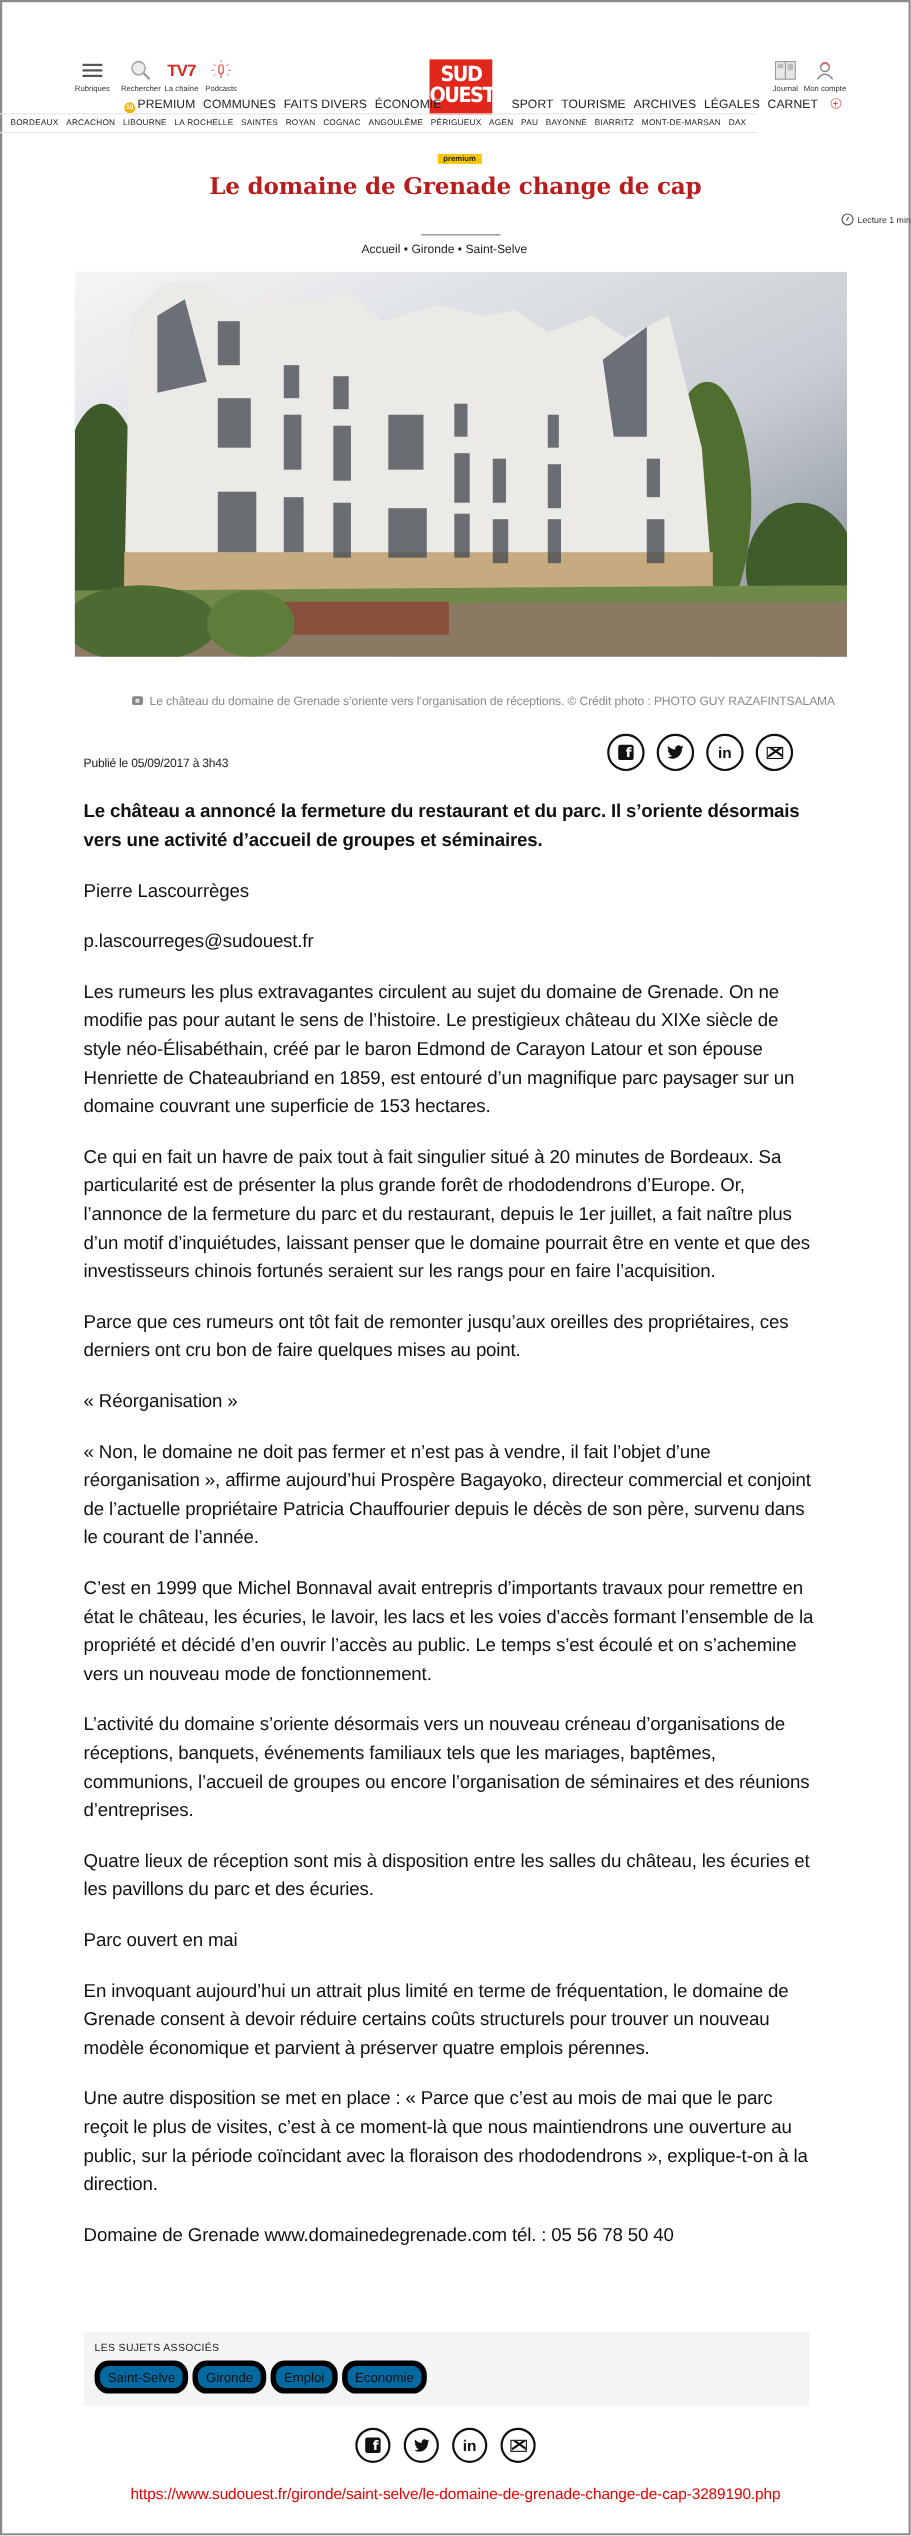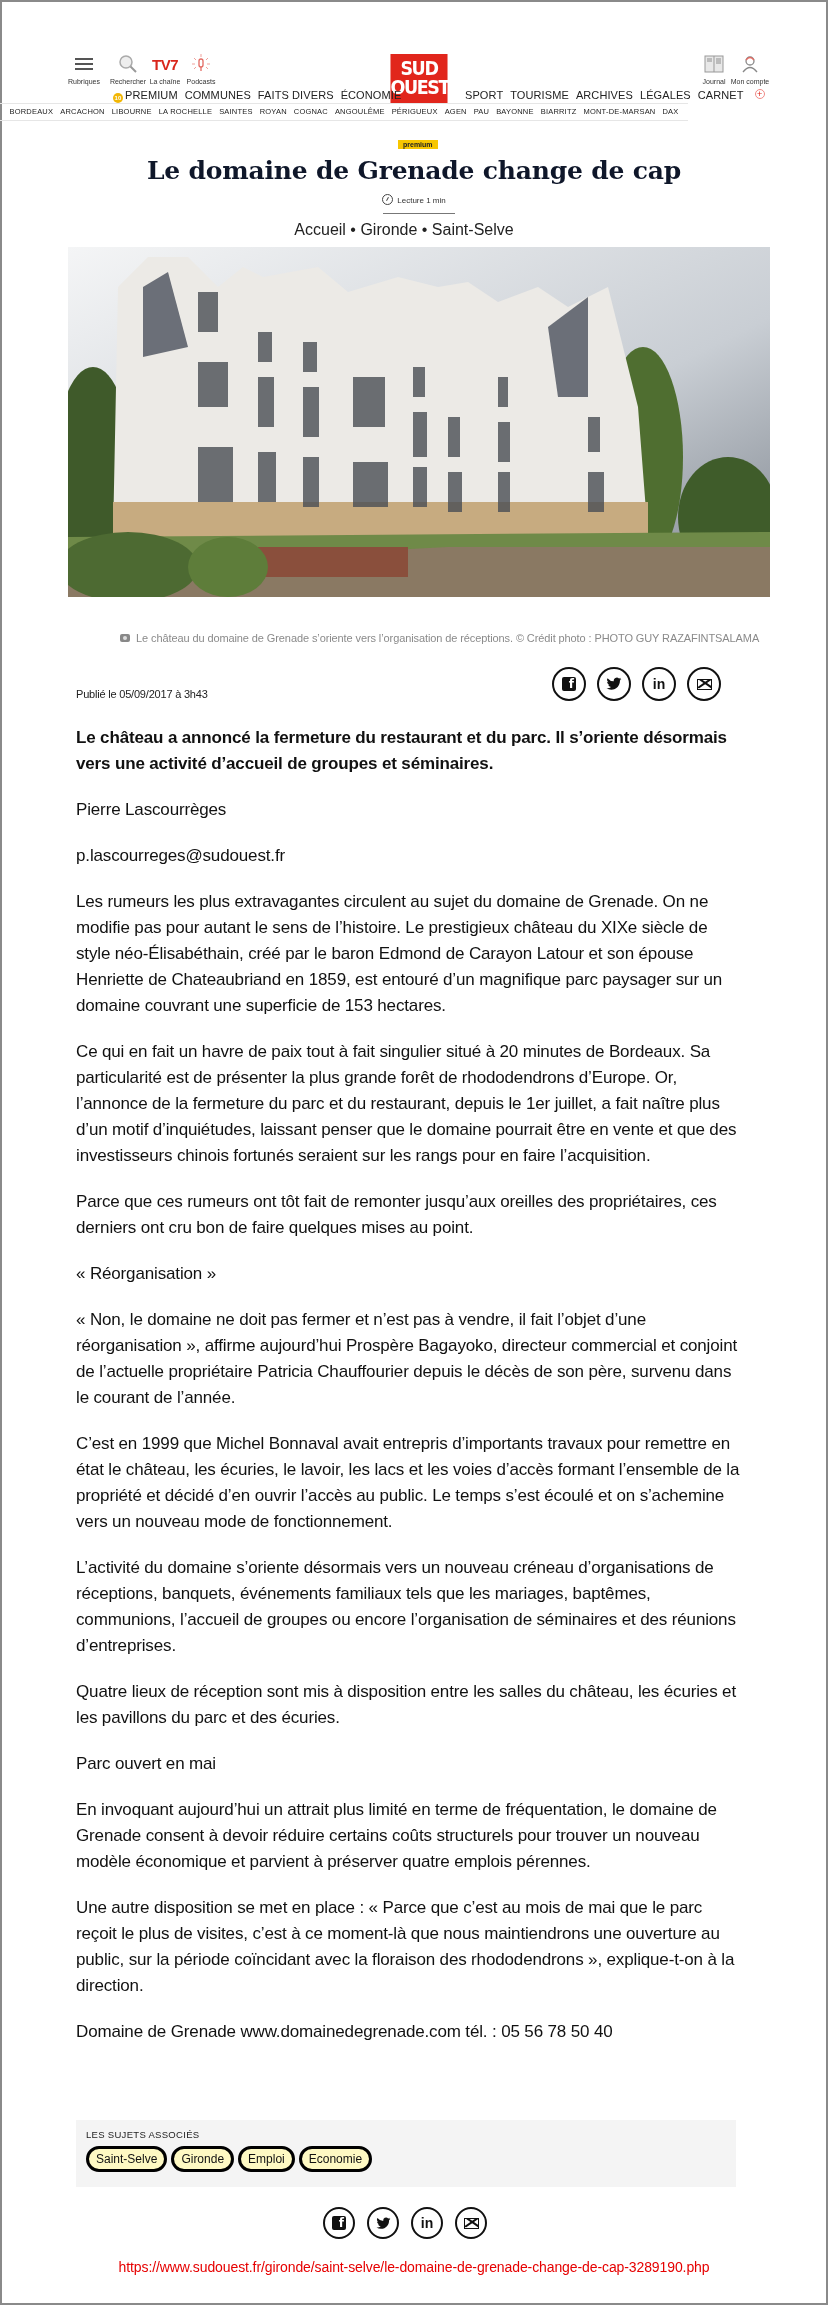--- a/index.html
+++ b/index.html
@@ -32,26 +32,26 @@
   .nav.right { left: 465px; }
   .prem-dot { display: inline-block; width: 10px; height: 10px; border-radius: 50%; background: #f2b705; vertical-align: -1px; margin-right: 2px; font-size: 6px; color:#fff; text-align:center; line-height:10px; font-weight:bold;}
   .plus-ic { display: inline-block; width: 10px; height: 10px; border-radius: 50%; border: 1px solid #f08a86; color: #e1261c; font-size: 9px; line-height: 8px; text-align: center; margin-left: 4px; vertical-align: -1px; }
   .cities {
     position: absolute; left: 0; top: 103px; width: 688px; height: 18px;
     border-top: 1px solid #e6e6e6; border-bottom: 1px solid #e6e6e6;
     display: flex; justify-content: center; gap: 7px; font-size: 7.5px; line-height: 16px; color: #222; letter-spacing: 0.2px;
   }
   
   .badge { position: absolute; left: 398px; top: 140px; background: #f7c600; color: #222; font-size: 7px; padding: 1px 5px; font-weight: bold; }
-  .title { position: absolute; left: 0; top: 156px; width: 828px; text-align: center; font-family: "DejaVu Serif", serif; font-size: 25px; color: #0f172a; letter-spacing: -0.2px; }
-  .readtime { position: absolute; left: 0; top: 194px; width: 828px; text-align: center; font-size: 8px; color: #333; }
+  .title { position: absolute; left: 0; top: 156px; width: 828px; text-align: center; font-family: "DejaVu Serif", serif; font-size: 21px; color: #b91c1c; letter-spacing: -0.2px; }
+  .readtime { position: absolute; left: 0; top: 194px; width: 828px; text-align: right; font-size: 8px; color: #333; }
   .clock { display: inline-block; width: 11px; height: 11px; border: 1px solid #444; border-radius: 50%; vertical-align: -2px; margin-right: 4px; position: relative; }
   .clock:after { content: ""; position: absolute; left: 4px; top: 2px; width: 1px; height: 4px; background: #444; transform: rotate(30deg); }
   .sep { position: absolute; left: 383px; top: 213px; width: 72px; height: 1px; background: #777; }
-  .crumbs { position: absolute; left: 0; top: 221px; width: 808px; text-align: center; font-size: 16px; color: #222; }
+  .crumbs { position: absolute; left: 0; top: 221px; width: 808px; text-align: center; font-size: 11px; color: #222; }
   
   .photo {
     position: absolute; left: 68px; top: 247px; width: 702px; height: 350px; overflow: hidden;
     background: linear-gradient(180deg, #eef0f2 0%, #d5d9de 40%, #9ea5ad 70%, #8a9098 100%);
   }
   .photo svg { display: block; }
   .caption { position: absolute; left: 76px; top: 632px; font-size: 11px; color: #8a8a8a; white-space: nowrap; letter-spacing: -0.1px; margin-left: 44px; }
   .cam { display: inline-block; width: 10px; height: 8px; background: #888; border-radius: 2px; margin-right: 6px; vertical-align: 0; position: relative; }
   .cam:after { content: ""; position: absolute; left: 3px; top: 2px; width: 4px; height: 4px; border-radius: 50%; background: #ddd; }
   
@@ -67,21 +67,21 @@
   .mail:before { left: 6px; transform: rotate(-55deg); }
   .mail:after { left: 6px; transform: rotate(55deg); }
   
   .article { position: absolute; left: 76px; top: 725px; width: 670px; font-size: 17px; line-height: 26px; color: #111; letter-spacing: -0.15px; }
   .article p { margin-bottom: 20px; }
   .article p.lead { font-weight: bold; font-size: 17px; line-height: 26px; }
   
   .tags { position: absolute; left: 76px; top: 2120px; width: 660px; height: 67px; background: #f4f4f4; padding: 9px 10px; }
   .tags .hd { font-size: 9.5px; color: #222; letter-spacing: 0.3px; }
   .tags .list { display: flex; gap: 4px; margin-top: 6px; }
-  .tag { border: 3px solid #000000; border-radius: 13px; padding: 3px 7px; font-size: 12px; background: #fef9c3; color: #111; }
+  .tag { border: 5px solid #000000; border-radius: 13px; padding: 3px 7px; font-size: 12px; background: #0369a1; color: #111; }
   .url { position: absolute; left: 0; top: 2259px; width: 828px; text-align: center; color: #e60000; font-size: 14px; letter-spacing: -0.1px; }
 </style>
 </head>
 <body>
 
 <div class="frame"></div>
 
 <header class="hdr">
   <div class="tool" style="left:66px;width:36px">
     <div class="ic burger">

